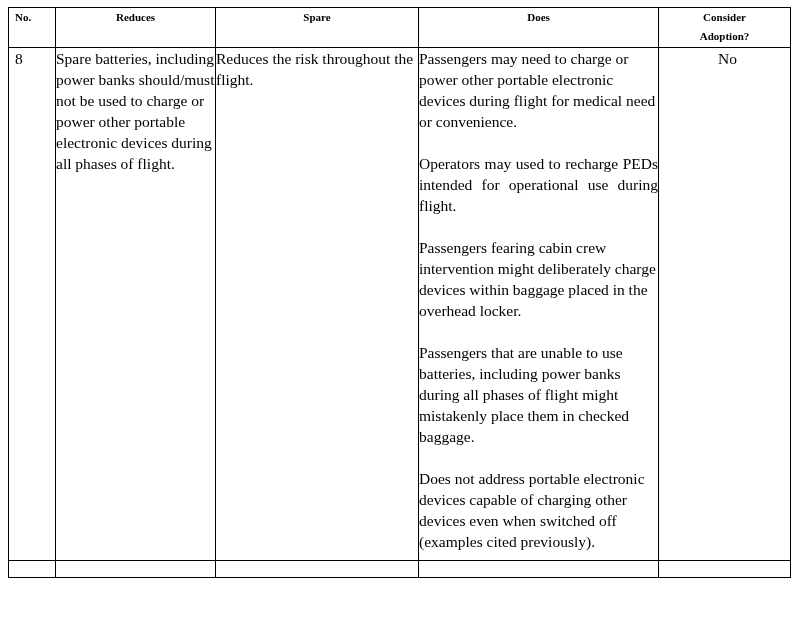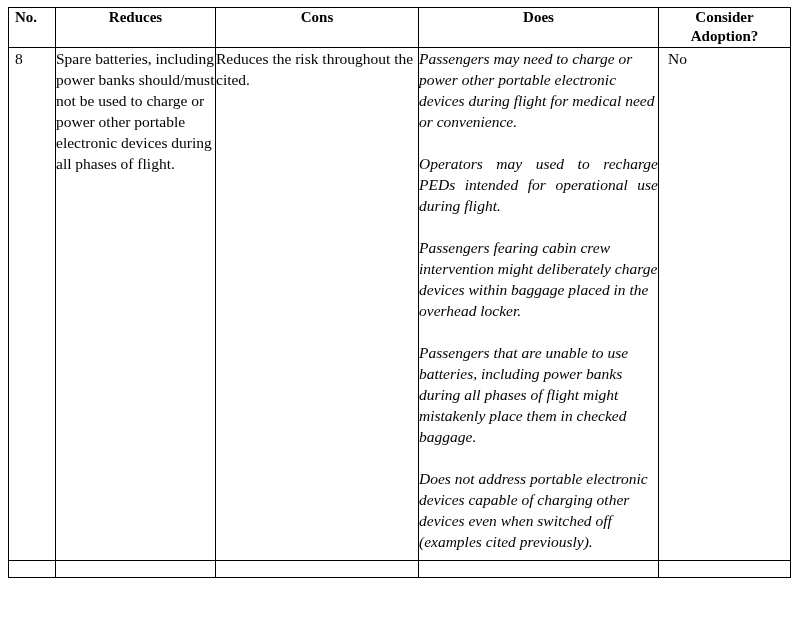--- a/index.html
+++ b/index.html
@@ -45,21 +45,21 @@
   col.c-no       { width: 47px;  }
   col.c-measure  { width: 160px; }
   col.c-pros     { width: 203px; }
   col.c-cons     { width: 240px; }
   col.c-adopt    { width: 132px; }
 
   
   .head-cell {
     height: 39px;
     font-weight: bold;
-    font-size: 15px;
+    font-size: 11px;
     line-height: 18.5px;
     text-align: center;
     vertical-align: bottom;
     padding: 0 3px 2px 3px;
     white-space: pre-line;
   }
   .head-cell.no-col {
     text-align: left;
     padding-left: 6px;
   }
@@ -68,31 +68,31 @@
   .body-cell {
     font-size: 15.5px;
     line-height: 21px;
     padding: 3px 6px 6px 6px;
     text-align: left;
   }
   .body-cell.num {
     padding-left: 6px;
   }
   .body-cell.center {
+    text-align: center;
     padding-left: 9px;
     padding-right: 3px;
     margin-left: 20px;
   }
   .cons-cell {
     padding-top: 3px;
   }
   .cons-cell p {
     margin: 0 0 21px 0;
     text-align: left;
-    font-style: italic;
   }
   .cons-cell p:last-child {
     margin-bottom: 8px;
   }
   .cons-cell p.justified {
     text-align: justify;
     text-align-last: left;
   }
 
   
@@ -120,32 +120,32 @@
       <col class="c-measure">
       <col class="c-pros">
       <col class="c-cons">
       <col class="c-adopt">
     </colgroup>
 
     <thead>
       <tr>
         <th class="head-cell no-col">No.</th>
         <th class="head-cell">Reduces</th>
-        <th class="head-cell">Cons</th>
+        <th class="head-cell">Spare</th>
         <th class="head-cell">Does</th>
         <th class="head-cell">Consider
 Adoption?</th>
       </tr>
     </thead>
 
     <tbody>
       <tr>
         <td class="body-cell num">8</td>
         <td class="body-cell">Spare batteries, including power banks should/must not be used to charge or power other portable electronic devices during all phases of flight.</td>
-        <td class="body-cell">Reduces the risk throughout the cited.</td>
+        <td class="body-cell">Reduces the risk throughout the flight.</td>
         <td class="body-cell cons-cell">
             <p>Passengers may need to charge or power other portable electronic devices during flight for medical need or convenience.</p>
             <p class="justified">Operators may used to recharge PEDs intended for operational use during flight.</p>
             <p>Passengers fearing cabin crew intervention might deliberately charge devices within baggage placed in the overhead locker.</p>
             <p>Passengers that are unable to use batteries, including power banks during all phases of flight might mistakenly place them in checked baggage.</p>
             <p>Does not address portable electronic devices capable of charging other devices even when switched off (examples cited previously).</p>
           </td>
         <td class="body-cell center">No</td>
       </tr>
 

